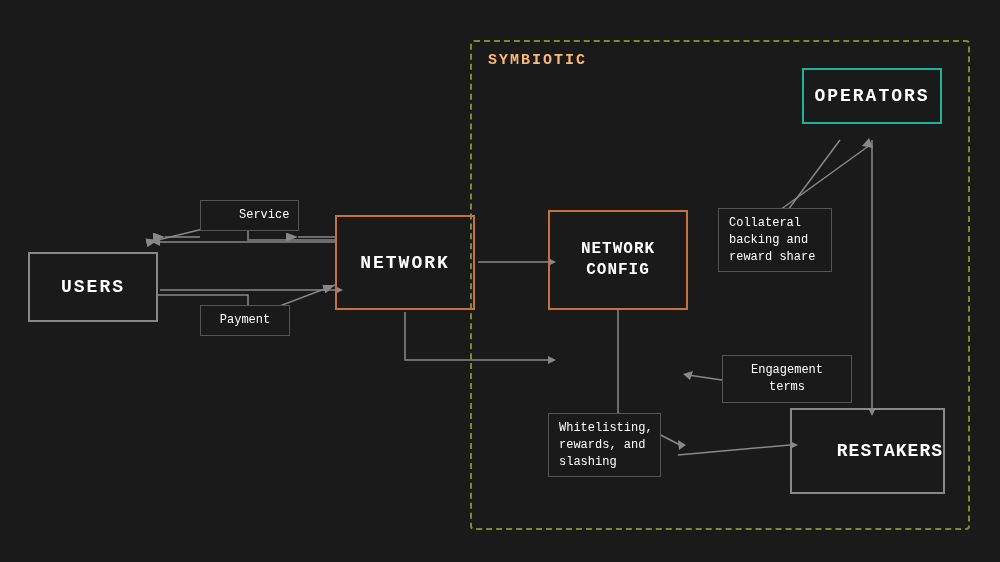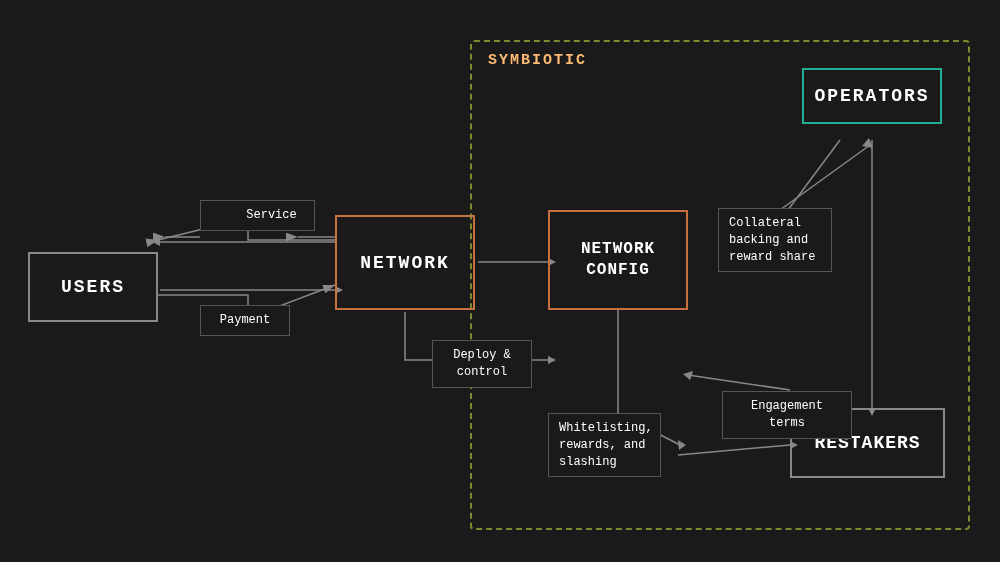--- a/index.html
+++ b/index.html
@@ -113,25 +113,25 @@
       font-weight: bold;
       background: transparent;
     }
 
     
     .box-restakers {
       position: absolute;
       top: 408px;
       left: 790px;
       width: 155px;
-      height: 70px;
+      height: 86px;
       border: 2px solid #888;
       display: flex;
       align-items: center;
-      justify-content: center;
+      justify-content: flex-end;
       color: #ffffff;
       font-size: 18px;
       letter-spacing: 1px;
       font-weight: bold;
       background: transparent;
     }
 
     
     .label-box {
       position: absolute;
@@ -140,21 +140,21 @@
       color: #ffffff;
       font-size: 12px;
       padding: 6px 10px;
       line-height: 1.4;
       text-align: center;
     }
 
     .label-service {
       top: 200px;
       left: 200px;
-      width: 115px;
+      width: 99px;
       padding-left: 38px;
     }
 
     .label-payment {
       top: 305px;
       left: 200px;
       width: 90px;
     }
 
     .label-deploy {
@@ -168,21 +168,20 @@
       top: 208px;
       left: 718px;
       width: 114px;
       text-align: left;
     }
 
     .label-engagement {
       top: 355px;
       left: 722px;
       width: 130px;
-      margin-top: 36px;
     }
 
     .label-whitelisting {
       top: 413px;
       left: 548px;
       width: 113px;
       text-align: left;
     }
 
     
@@ -275,23 +274,20 @@
   </div>
 
   <div class="label-box label-payment">
     <span>Payment</span>
   </div>
 
   <div class="box-network-config">
     <span>NETWORK<br>CONFIG</span>
   </div>
 
-  <div class="label-box label-deploy">
-    <span>Deploy &amp;<br>control</span>
-  </div>
 
   <div class="box-operators">
     <span>OPERATORS</span>
   </div>
 
   <div class="label-box label-collateral">
     <span>Collateral backing
 and reward share</span>
   </div>
 

